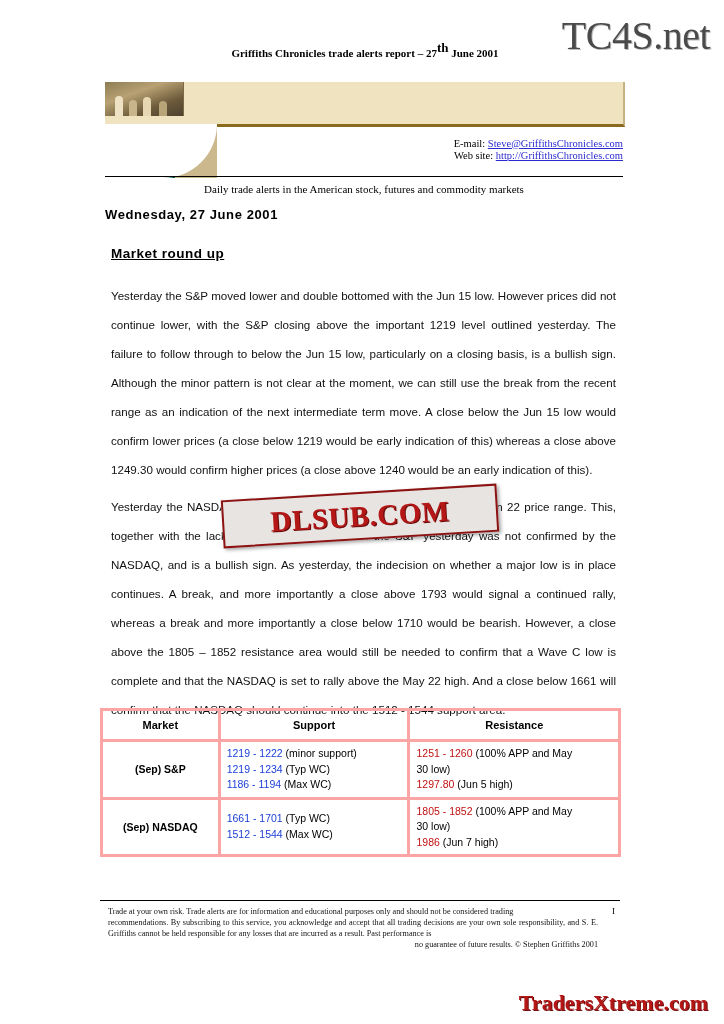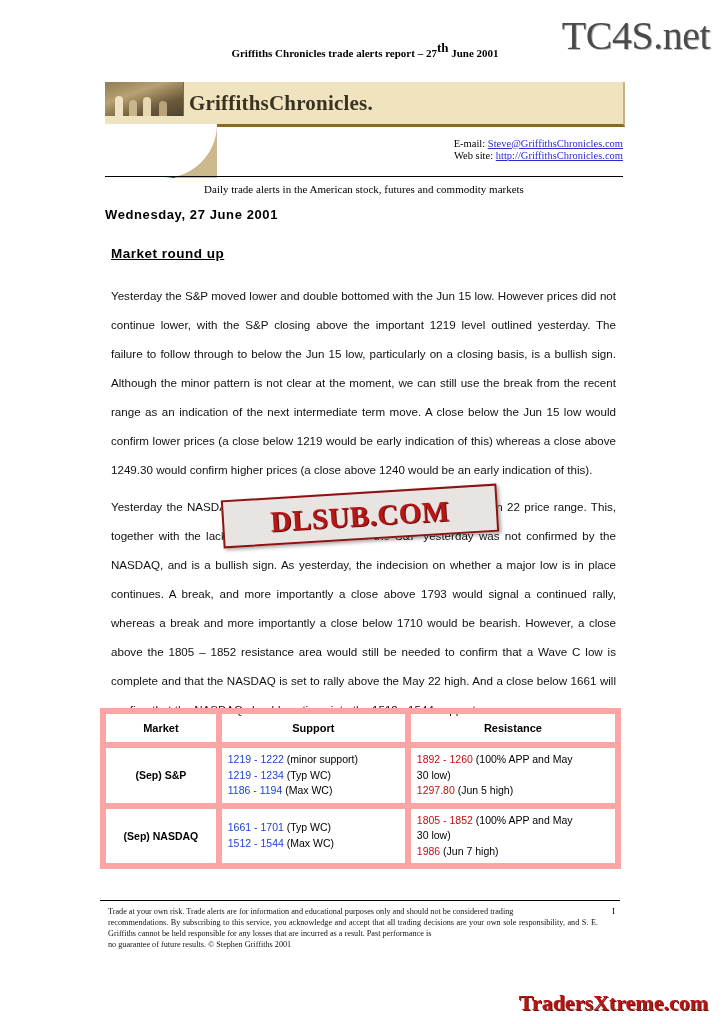--- a/index.html
+++ b/index.html
@@ -228,21 +228,21 @@
     left: 100px;
     width: 521px;
   }
   table.levels {
     border-collapse: collapse;
     width: 521px;
     font-family: "Liberation Sans", sans-serif;
     font-size: 10.5px;
   }
   table.levels td, table.levels th {
-    border: 6px solid #fca5a5;
+    border: 3px solid #fca5a5;
     padding: 4px 6px;
     vertical-align: middle;
   }
   table.levels th {
     font-weight: bold;
     text-align: center;
     font-size: 11px;
     height: 20px;
   }
   td.market {
@@ -267,21 +267,21 @@
     top: 906px;
     left: 108px;
     width: 490px;
     font-family: "Liberation Serif", serif;
     font-size: 8.2px;
     line-height: 11px;
     text-align: center;
     color: #111;
   }
   .footer .l1, .footer .l2 { text-align: justify; }
-  .footer .l3 { text-align: left; }
+  .footer .l3 { text-align: right; }
   .page-mark {
     position: absolute;
     top: 906px;
     left: 612px;
     font-family: "Liberation Serif", serif;
     font-size: 9px;
   }
 
   .wm-bottom {
     position: absolute;
@@ -307,21 +307,20 @@
 
   <div class="masthead">
     <div class="mast-left-block"></div>
     <div class="mast-bar"></div>
     <div class="mast-photo">
       <div class="fig f1"></div>
       <div class="fig f2"></div>
       <div class="fig f3"></div>
       <div class="fig f4"></div>
     </div>
-    <div class="mast-title">GriffithsChronicles.</div>
     <div class="mast-teal"></div>
     <div class="mast-curve"></div>
   </div>
 
   <div class="contact">
     <div class="row">
       <span class="lbl">E-mail:</span>
       <a href="#">Steve@GriffithsChronicles.com</a>
     </div>
     <div class="row">
@@ -354,21 +353,21 @@
       </thead>
       <tbody id="levels-body">
           <tr>
             <td class="market">(Sep) S&amp;P</td>
             <td class="support">
               <div class="lvl-line"><span style="color: rgb(27, 63, 214);">1219 - 1222</span><span> (minor support)</span></div>
               <div class="lvl-line"><span style="color: rgb(27, 63, 214);">1219 - 1234</span><span> (Typ WC)</span></div>
               <div class="lvl-line"><span style="color: rgb(27, 63, 214);">1186 - 1194</span><span> (Max WC)</span></div>
             </td>
             <td class="resist">
-              <div class="lvl-line"><span style="color: rgb(192, 17, 17);">1892 - 1260</span><span>  (100% APP and May</span></div>
+              <div class="lvl-line"><span style="color: rgb(192, 17, 17);">1251 - 1260</span><span>  (100% APP and May</span></div>
               <div class="lvl-line"><span>30 low)</span></div>
               <div class="lvl-line"><span style="color: rgb(192, 17, 17);">1297.80</span><span>  (Jun 5 high)</span></div>
             </td>
           </tr>
           <tr>
             <td class="market">(Sep) NASDAQ</td>
             <td class="support">
               <div class="lvl-line"><span style="color: rgb(27, 63, 214);">1661 - 1701</span><span> (Typ WC)</span></div>
               <div class="lvl-line"><span style="color: rgb(27, 63, 214);">1512 - 1544</span><span> (Max WC)</span></div>
             </td>

